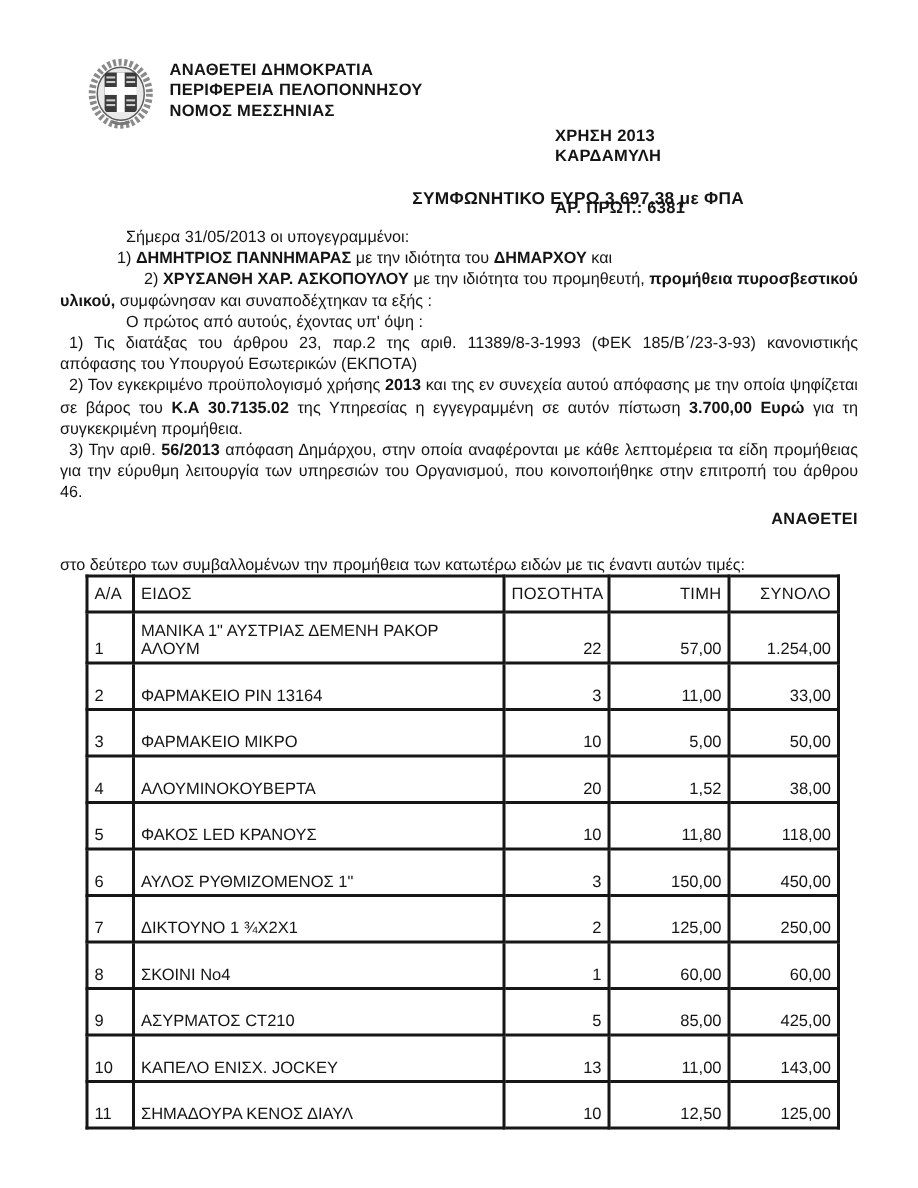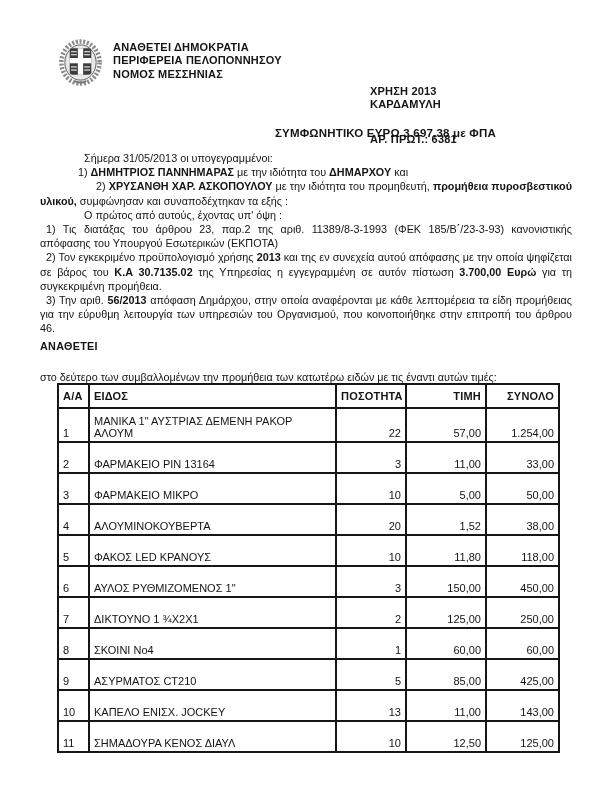--- a/index.html
+++ b/index.html
@@ -42,37 +42,37 @@
     font-size:10.8px;line-height:14.2px;text-align:justify;
     z-index:2;
   }
   .bodytext p{margin:0;}
   .ind44{text-indent:44px;}
   .ind38{text-indent:38px;}
   .ind56{text-indent:56px;}
   .ind6{text-indent:6px;}
   .award-heading{
     margin-top:3px !important;
-    text-align:left;font-weight:bold;letter-spacing:.3px;
+    text-align:right;font-weight:bold;letter-spacing:.3px;
   }
   .award-text{margin-top:17px !important;text-align:left;}
   b{font-weight:bold;}
   
   .items-table-wrap{position:absolute;left:57px;top:383px;z-index:2;}
   table.items{
     border-collapse:collapse;table-layout:fixed;width:501px;
     font-size:11px;color:#141414;
   }
   table.items th,table.items td{
     border:2px solid #161616;
     padding:2px 4px;
     overflow:hidden;
   }
   table.items th{
-    font-weight:bold;text-align:left;height:18px;vertical-align:middle;
+    font-weight:normal;text-align:left;height:18px;vertical-align:middle;
     letter-spacing:.2px;
   }
   table.items th.c,table.items td.c{text-align:right;}
   table.items td{
     vertical-align:bottom;height:20px;padding-top:7px;line-height:11.5px;
   }
   col.c-aa{width:31px;}
   col.c-eidos{width:247px;}
   col.c-qty{width:70px;}
   col.c-price{width:80px;}

